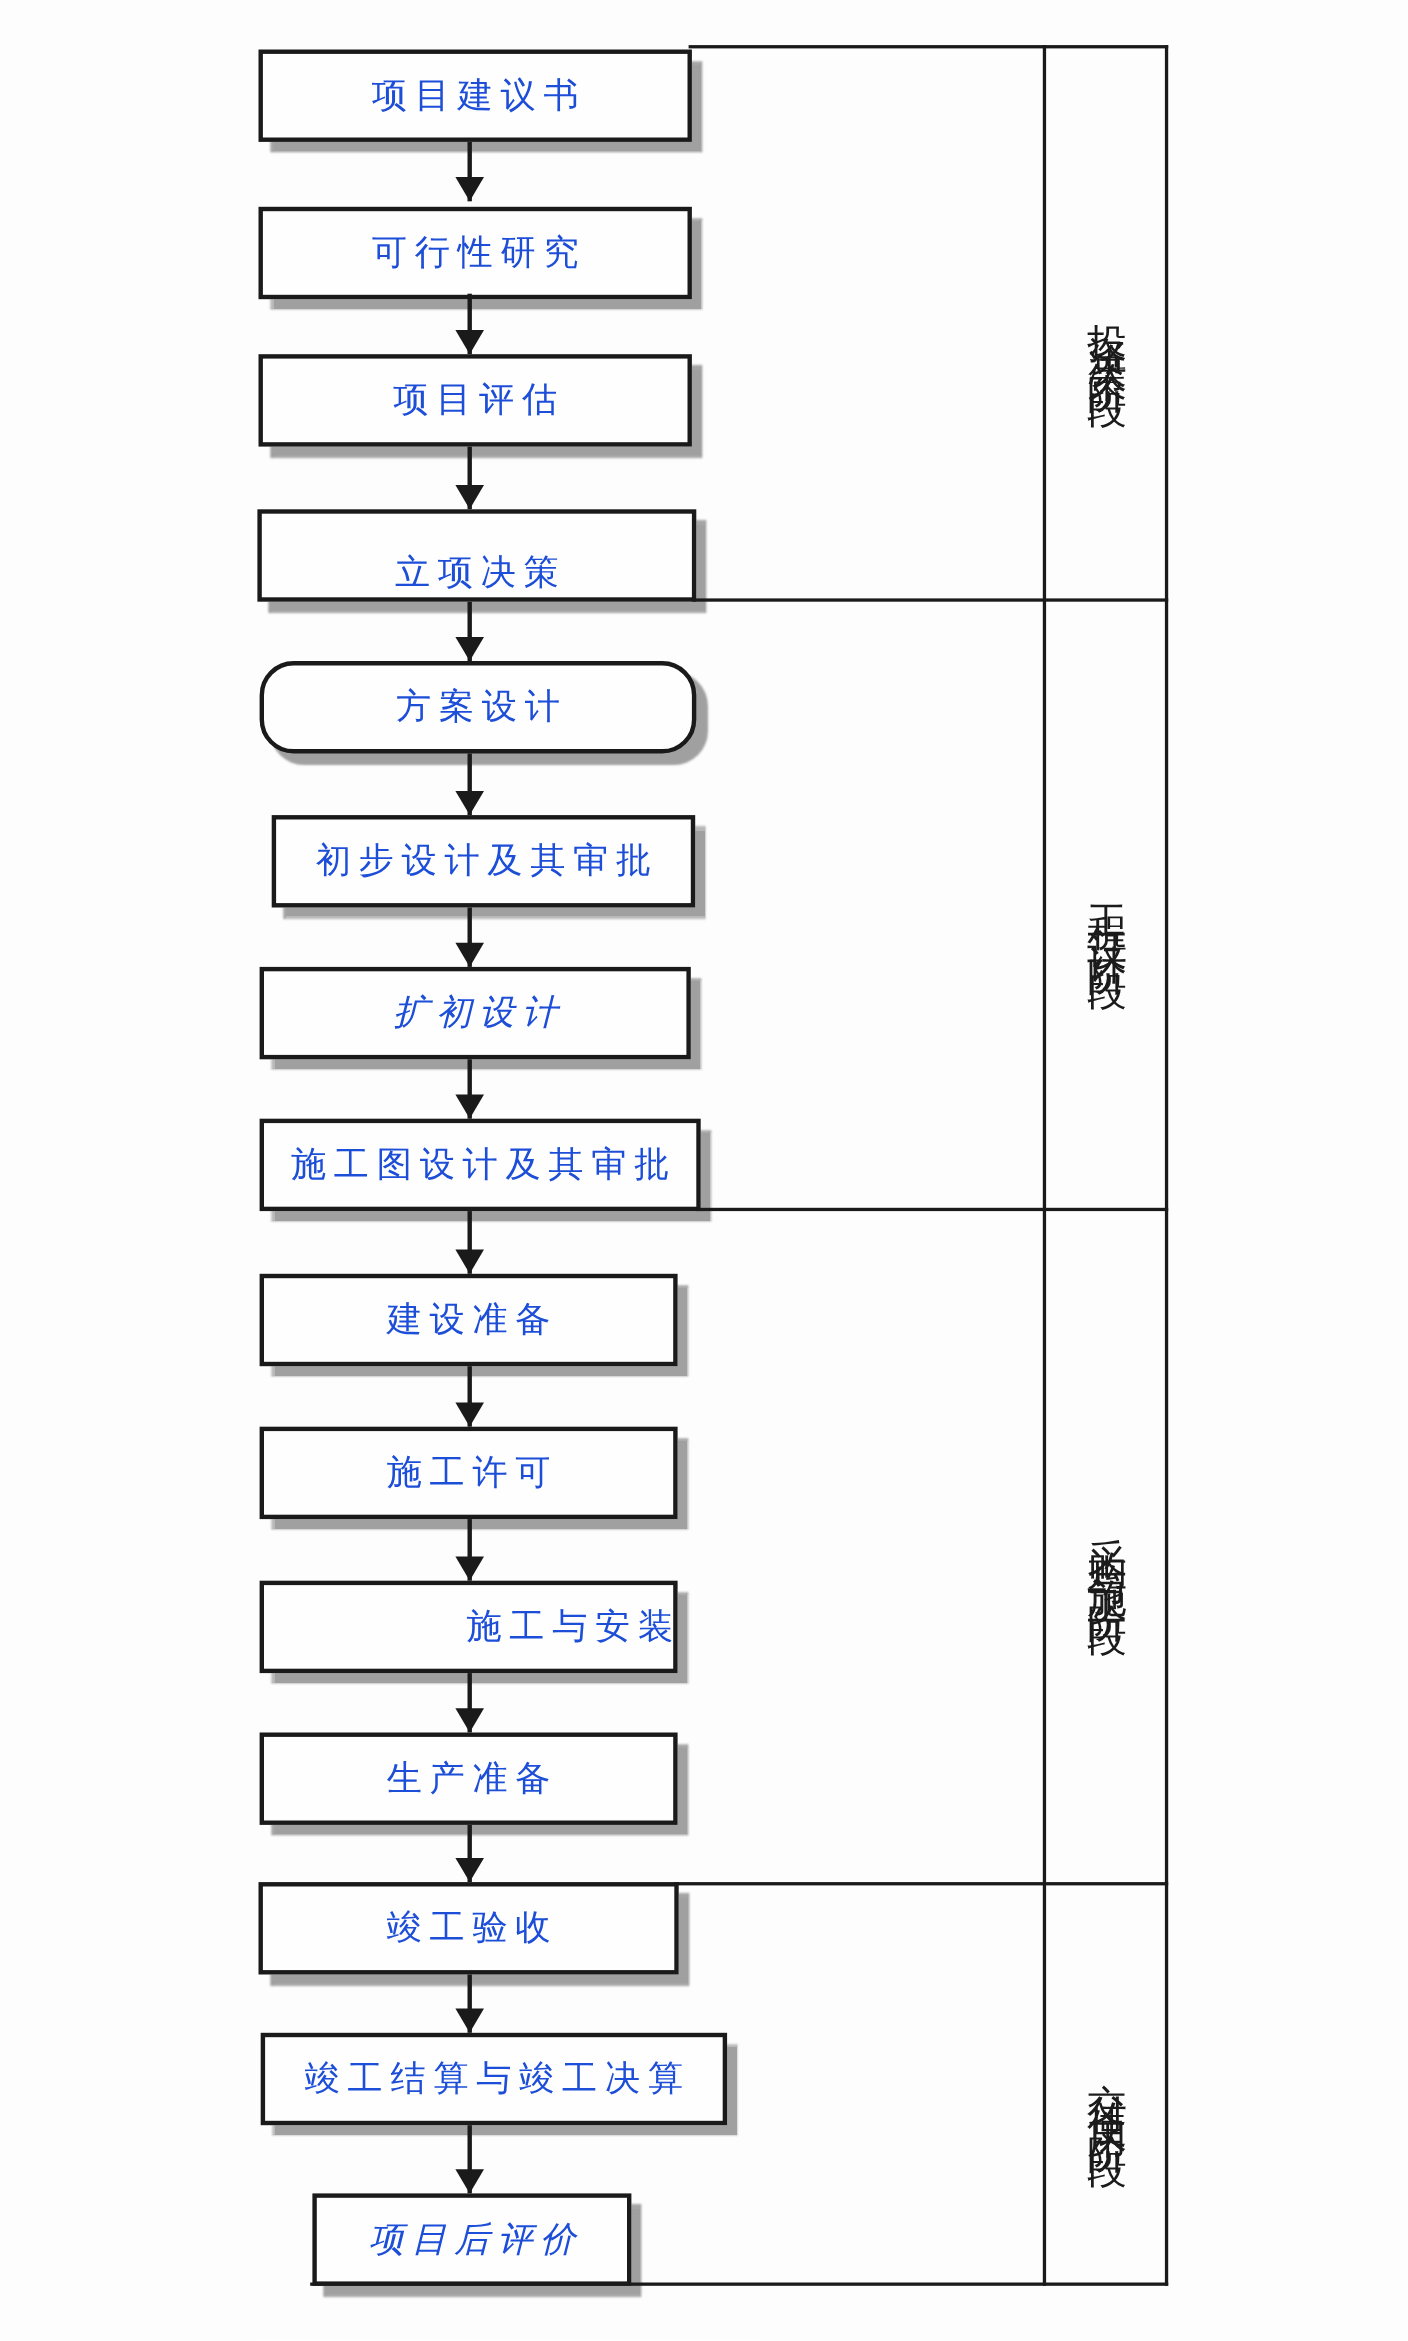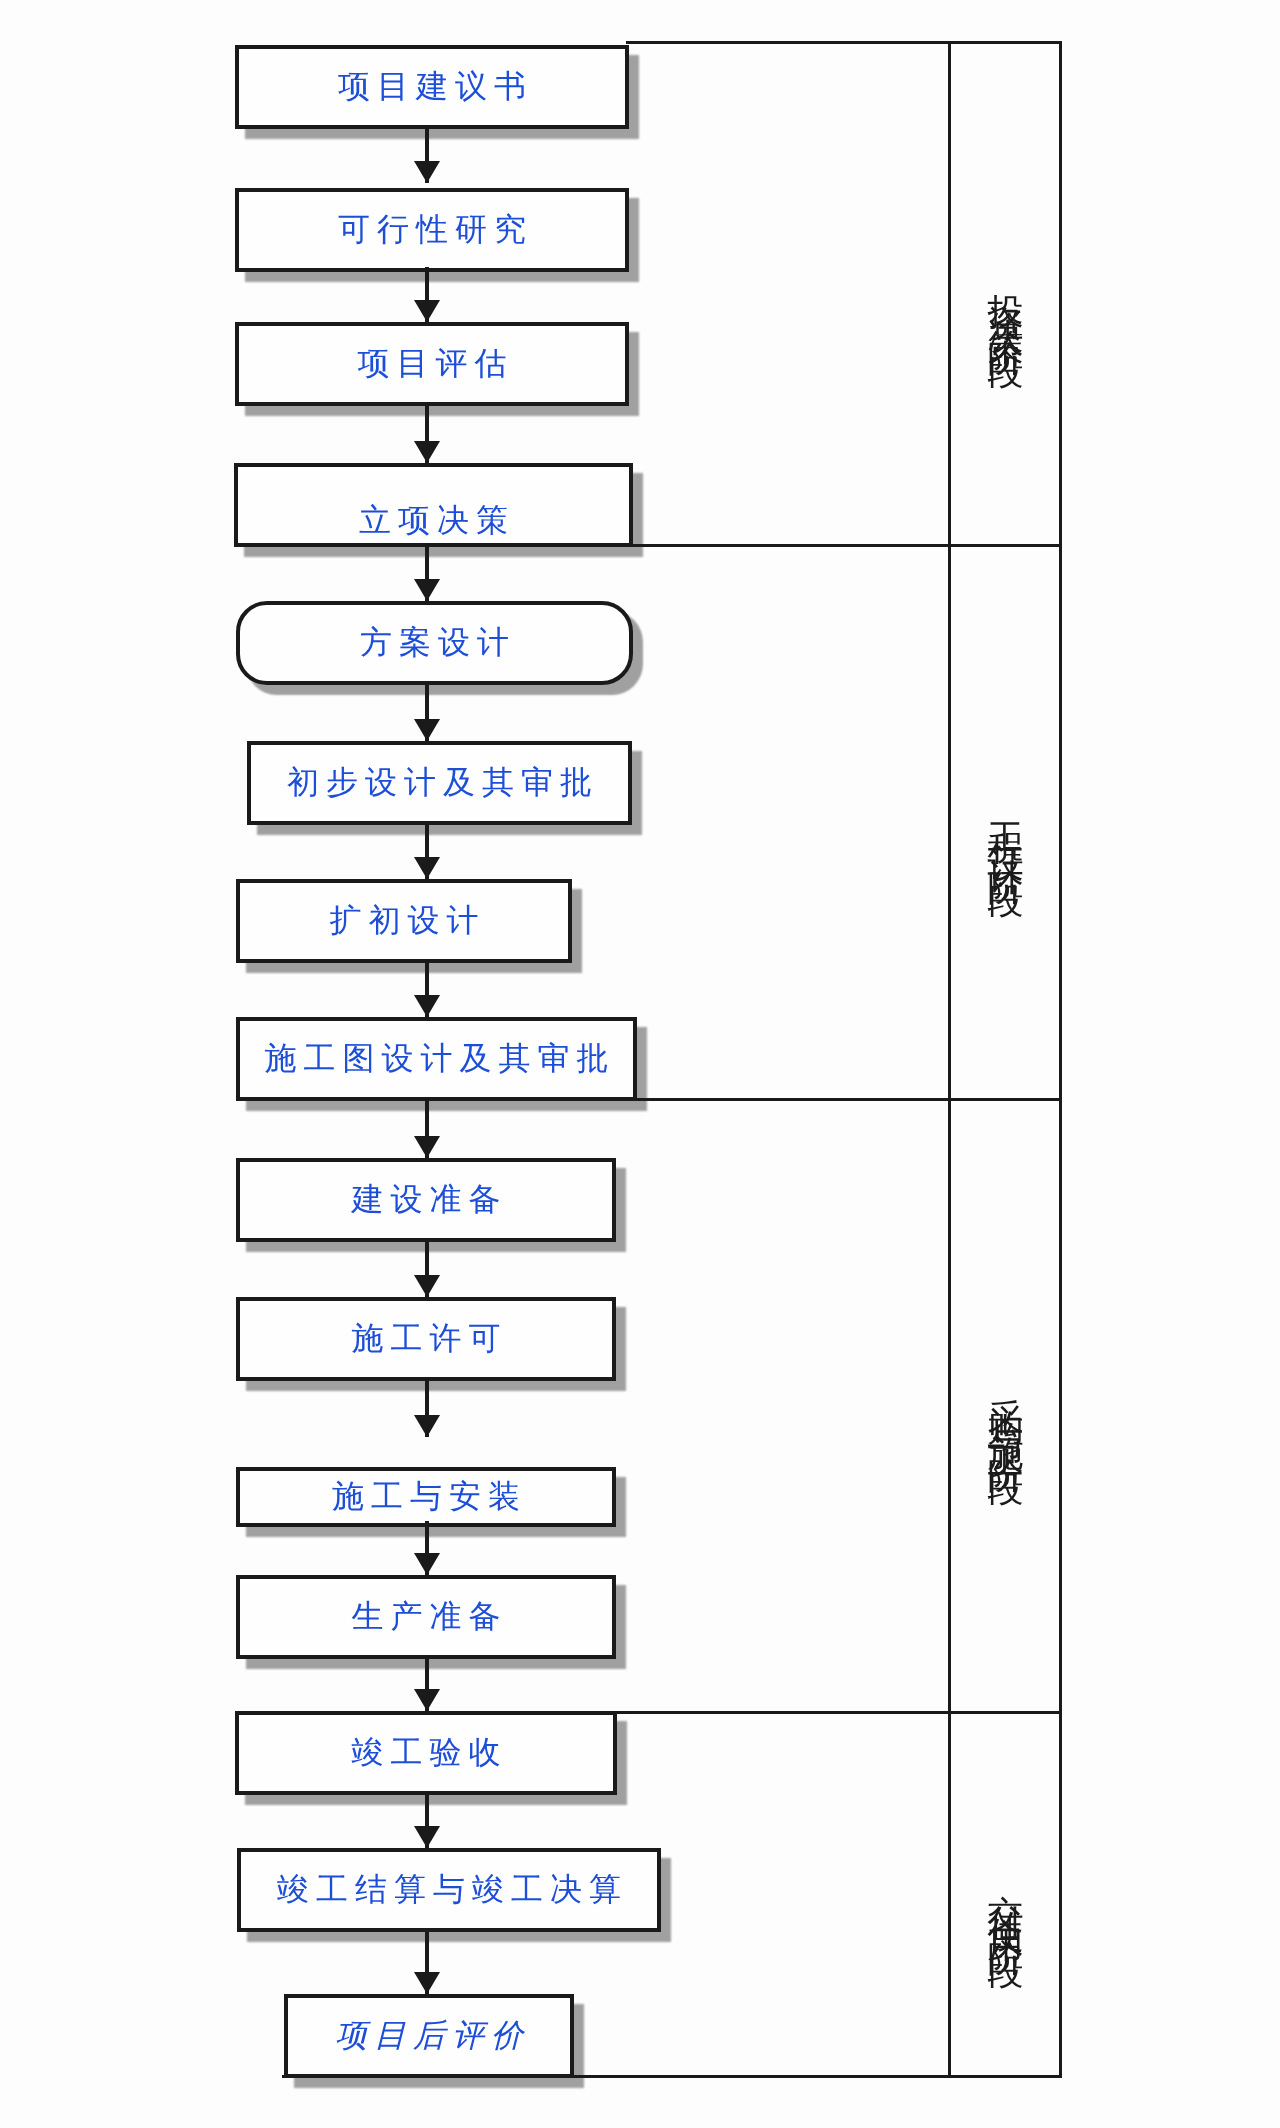--- a/index.html
+++ b/index.html
@@ -52,33 +52,33 @@
     </div>
   <div class="fbox" style="left:234px;top:463px;width:399px;height:84px;align-items:flex-end;">
       <span>立项决策</span>
     </div>
   <div class="fbox" style="left:236px;top:601px;width:397px;height:84px;border-radius:31px;">
       <span>方案设计</span>
     </div>
   <div class="fbox" style="left:247px;top:741px;width:385px;height:84px;">
       <span>初步设计及其审批</span>
     </div>
-  <div class="fbox" style="left:236px;top:879px;width:336px;height:84px;">
+  <div class="fbox" style="left:236px;top:879px;width:392px;height:84px;font-style:italic;">
       <span>扩初设计</span>
     </div>
   <div class="fbox" style="left:236px;top:1017px;width:401px;height:84px;">
       <span>施工图设计及其审批</span>
     </div>
   <div class="fbox" style="left:236px;top:1158px;width:380px;height:84px;">
       <span>建设准备</span>
     </div>
   <div class="fbox" style="left:236px;top:1297px;width:380px;height:84px;">
       <span>施工许可</span>
     </div>
-  <div class="fbox" style="left:236px;top:1467px;width:380px;height:60px;">
+  <div class="fbox" style="left:236px;top:1437px;width:380px;height:84px;justify-content:flex-end;">
       <span>施工与安装</span>
     </div>
   <div class="fbox" style="left:236px;top:1575px;width:380px;height:84px;">
       <span>生产准备</span>
     </div>
   <div class="fbox" style="left:235px;top:1711px;width:382px;height:84px;">
       <span>竣工验收</span>
     </div>
   <div class="fbox" style="left:237px;top:1848px;width:424px;height:84px;">
       <span>竣工结算与竣工决算</span>

